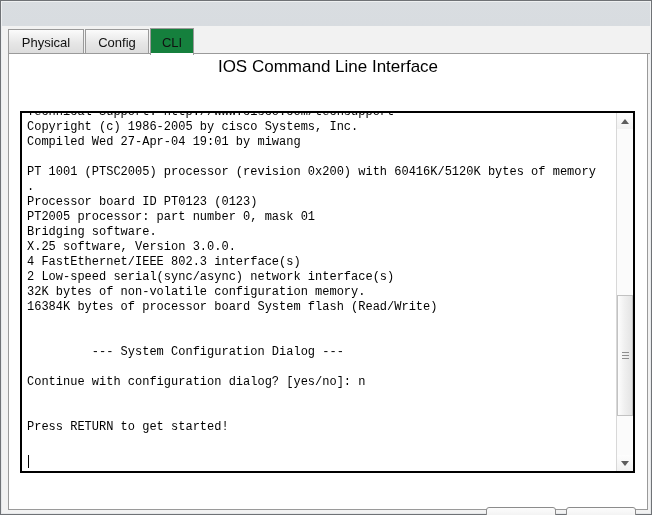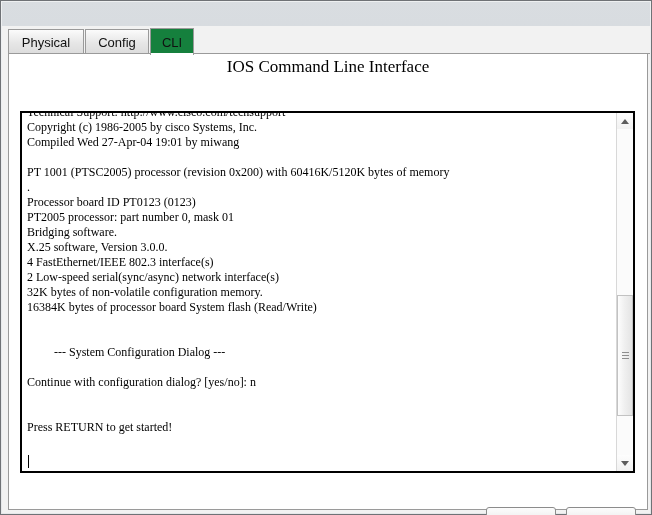--- a/index.html
+++ b/index.html
@@ -221,42 +221,42 @@
   }
 
   .panel-title {
     position: absolute;
     left: 0;
     top: 4px;
     width: 100%;
     text-align: center;
     font-size: 17px;
     color: #000000;
-    font-family: Liberation Serif, serif;
+    font-family: Liberation Sans, sans-serif;
     user-select: none;
   }
 
   
   .terminal-wrap {
     position: absolute;
     left: 11px;
     top: 58px;
     width: 615px;
     height: 362px;
     box-sizing: border-box;
     border: 2px solid #000000;
     background: #ffffff;
     display: flex;
   }
   .terminal {
     flex: 1 1 auto;
     position: relative;
     overflow: hidden;
     background: #ffffff;
-    font-family: Liberation Serif, serif;
+    font-family: Liberation Mono, monospace;
     font-size: 12px;
     line-height: 15px;
     color: #000000;
     padding: 0 0 0 5px;
     white-space: pre;
   }
   .term-inner {
     position: absolute;
     left: 5px;
     top: -8px;

